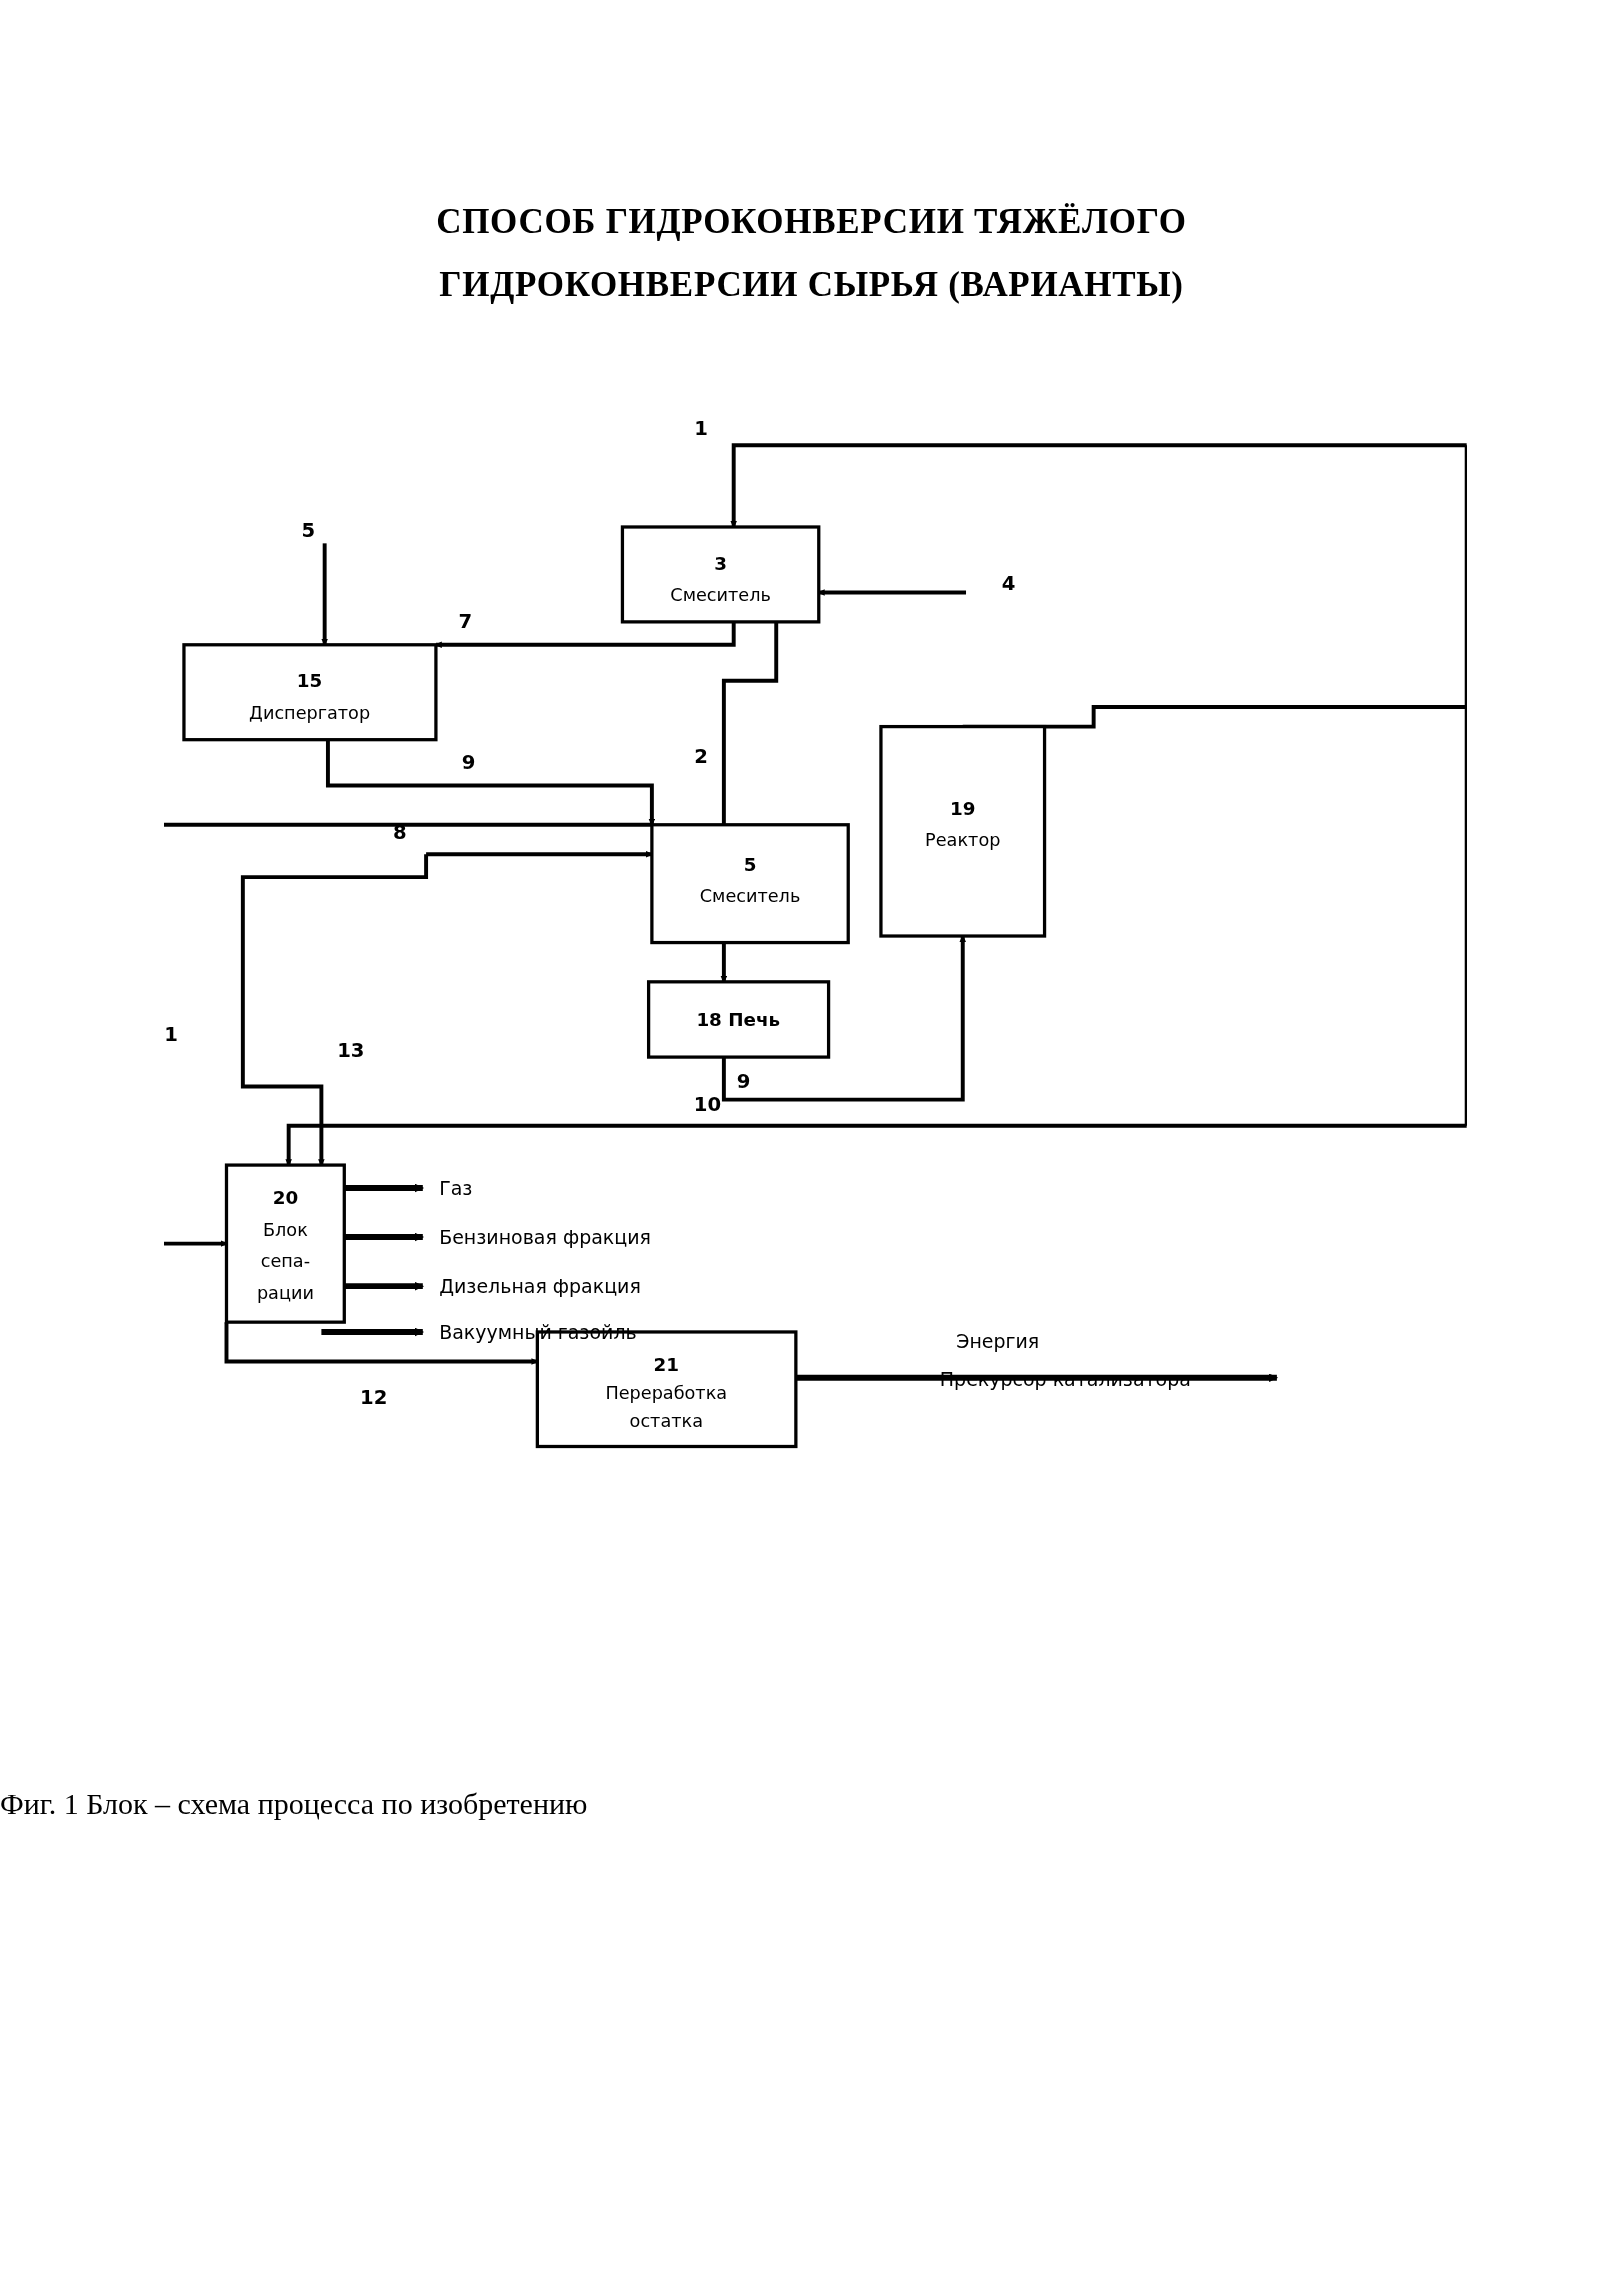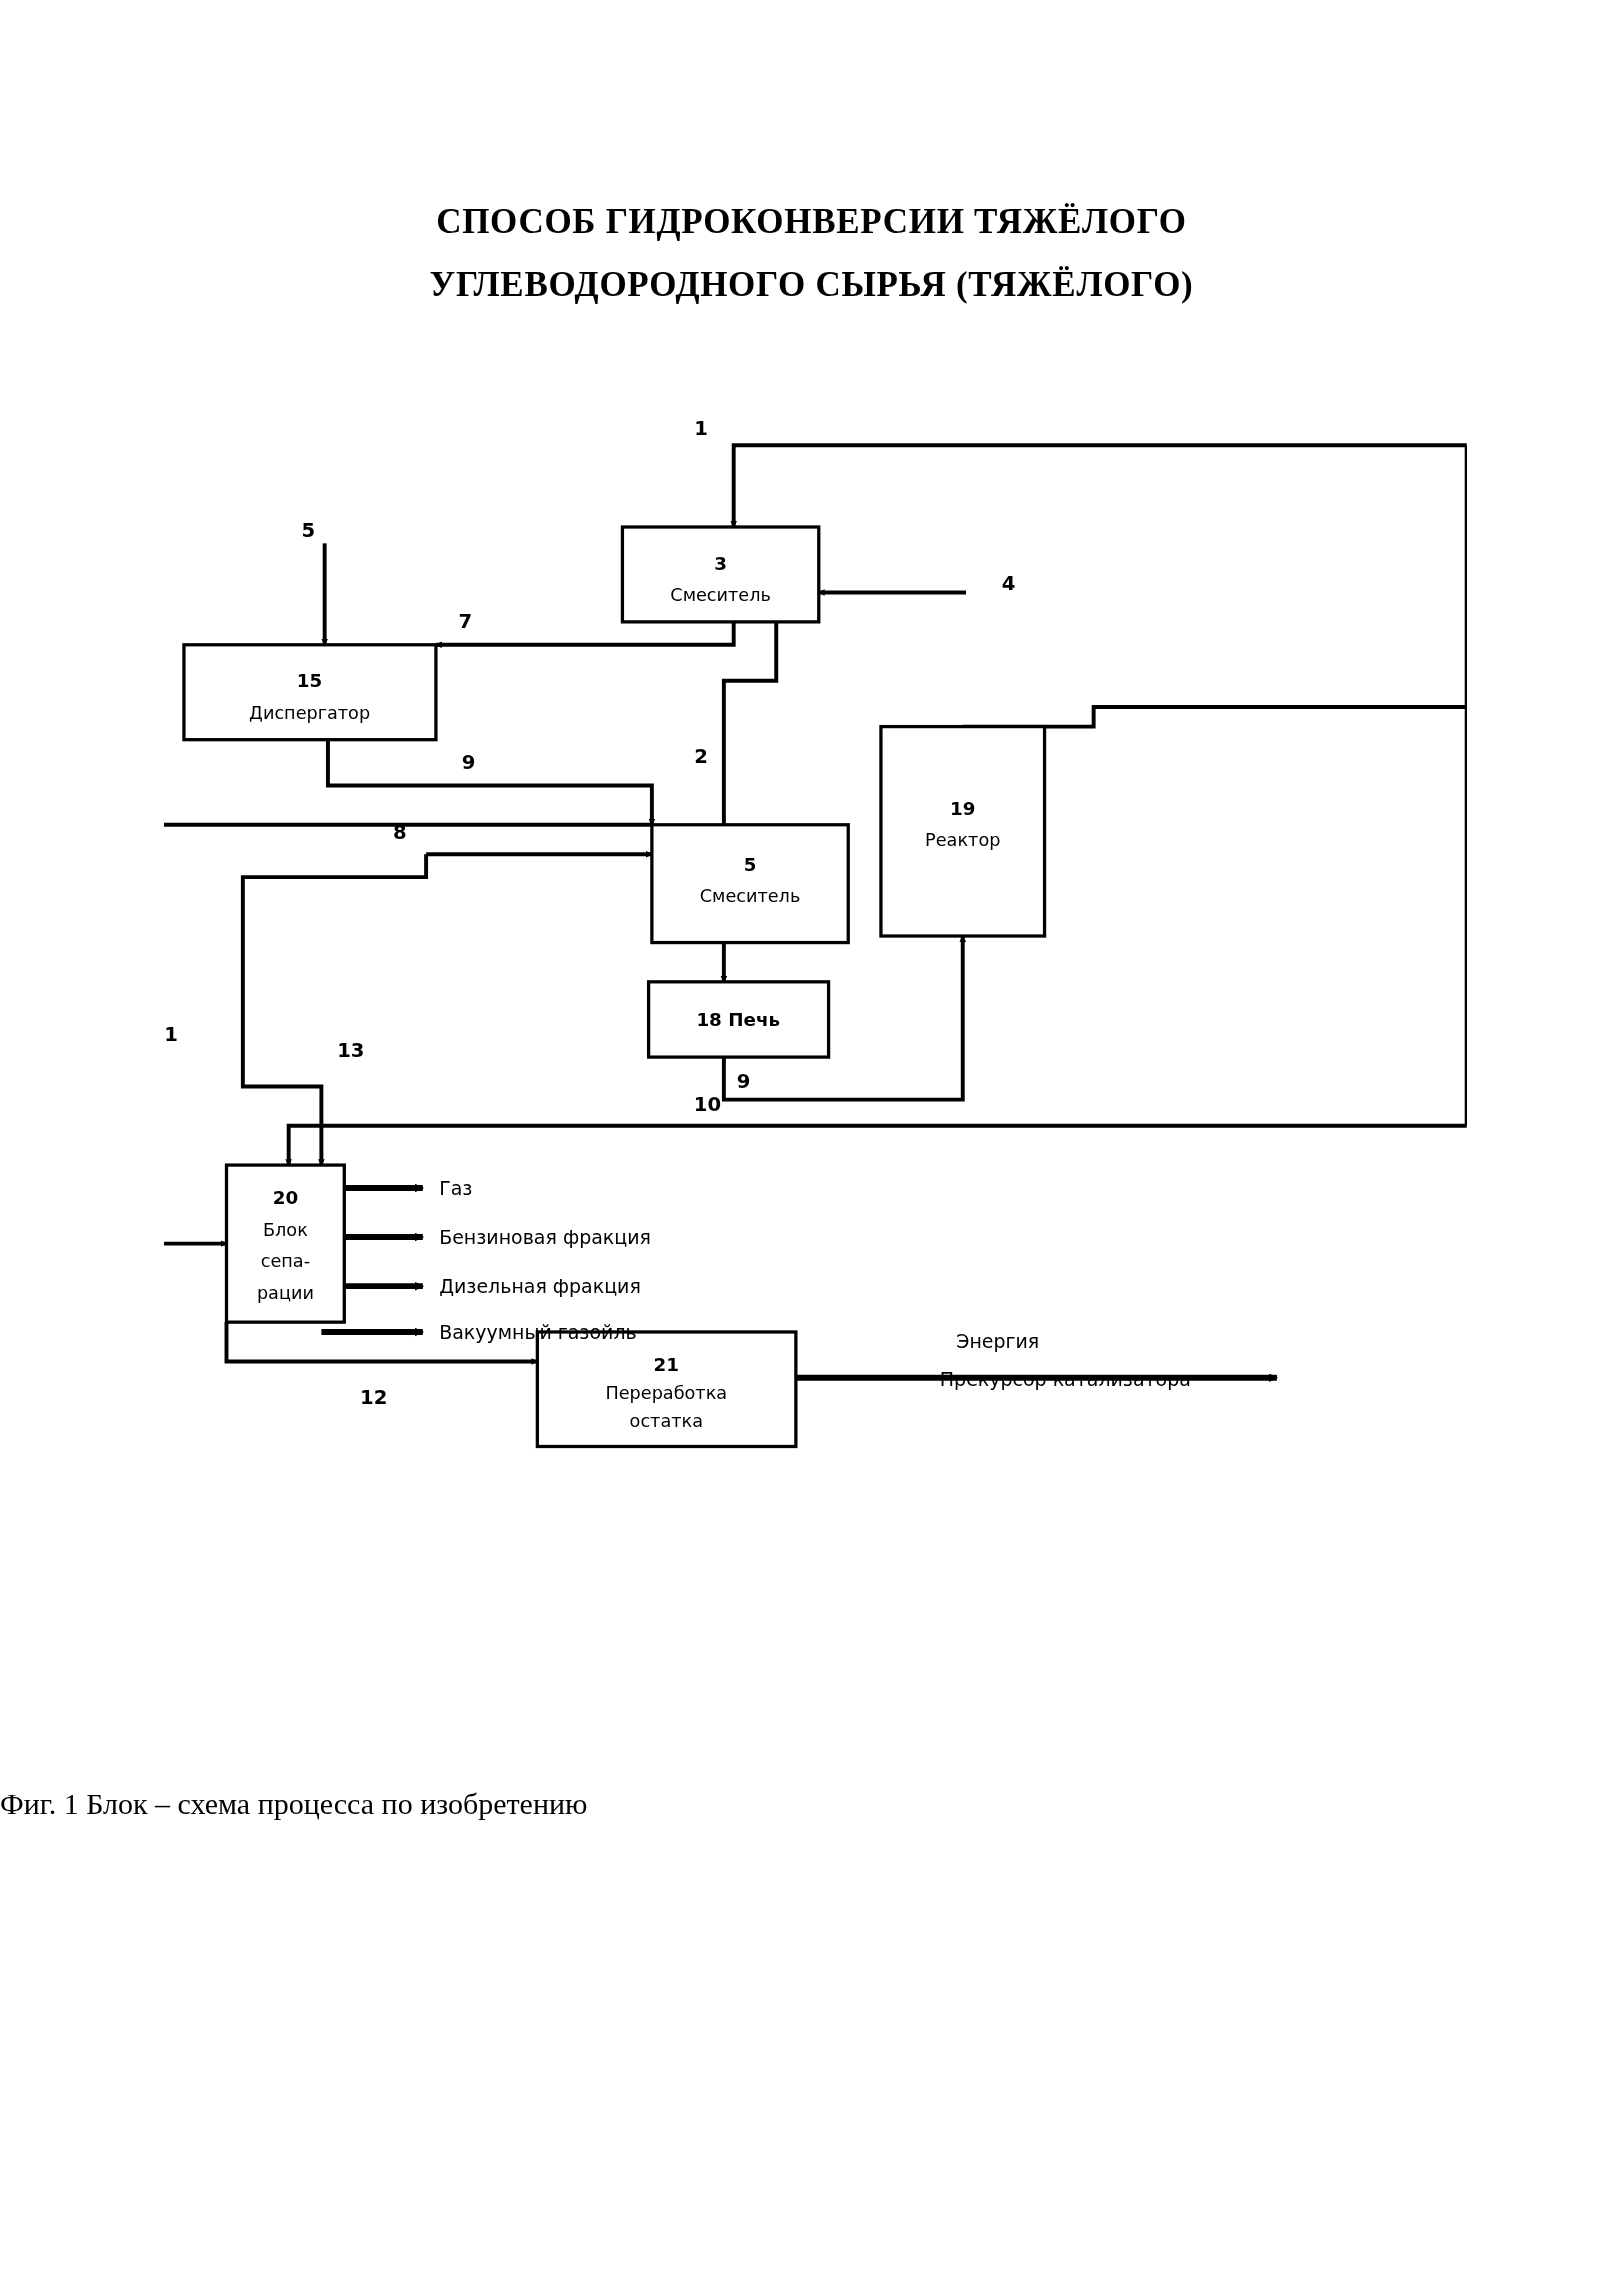--- a/index.html
+++ b/index.html
@@ -102,21 +102,21 @@
     fill: #000000;
   }
 </style>
 </head>
 <body>
 
 <div id="page">
 
   <div class="title-block">
     <div class="title-line">СПОСОБ  ГИДРОКОНВЕРСИИ  ТЯЖЁЛОГО</div>
-    <div class="title-line">УГЛЕВОДОРОДНОГО СЫРЬЯ (ТЯЖЁЛОГО)</div>
+    <div class="title-line">ГИДРОКОНВЕРСИИ СЫРЬЯ (ВАРИАНТЫ)</div>
   </div>
 
   <div id="diagram">
     <svg width="1303" height="1322" viewBox="0 0 1990 2020" xmlns="http://www.w3.org/2000/svg">
       <defs>
         <marker id="arrow" markerWidth="12" markerHeight="12" refX="9" refY="5" orient="auto" markerUnits="userSpaceOnUse">
           <path d="M0,0 L11,5 L0,10 z" fill="#000000"></path>
         </marker>
         <marker id="arrowbig" markerWidth="16" markerHeight="16" refX="12" refY="6.5" orient="auto" markerUnits="userSpaceOnUse">
           <path d="M0,0 L14,6.5 L0,13 z" fill="#000000"></path>

